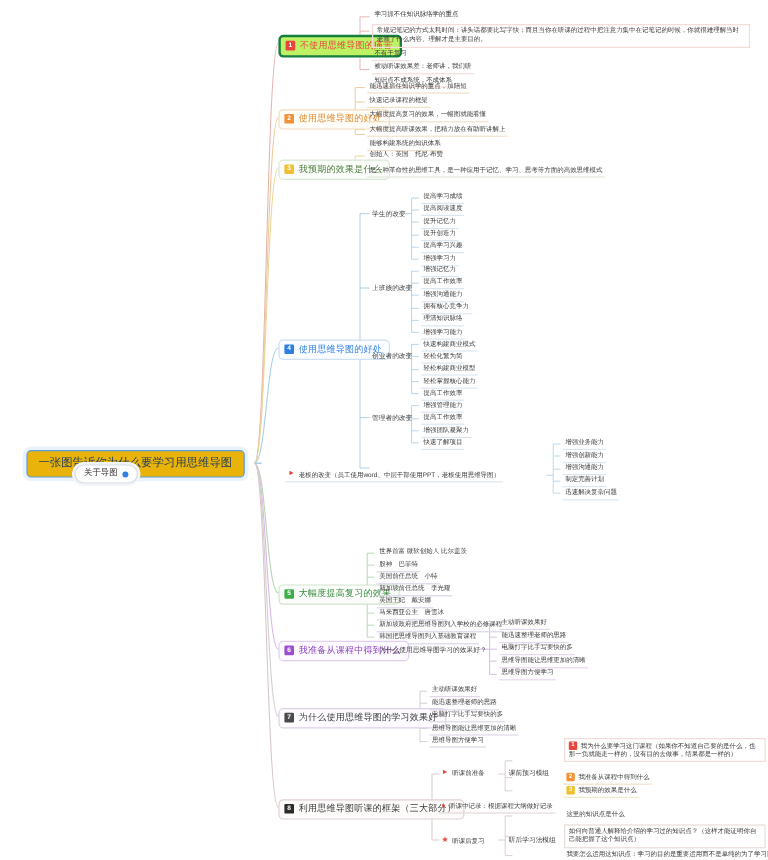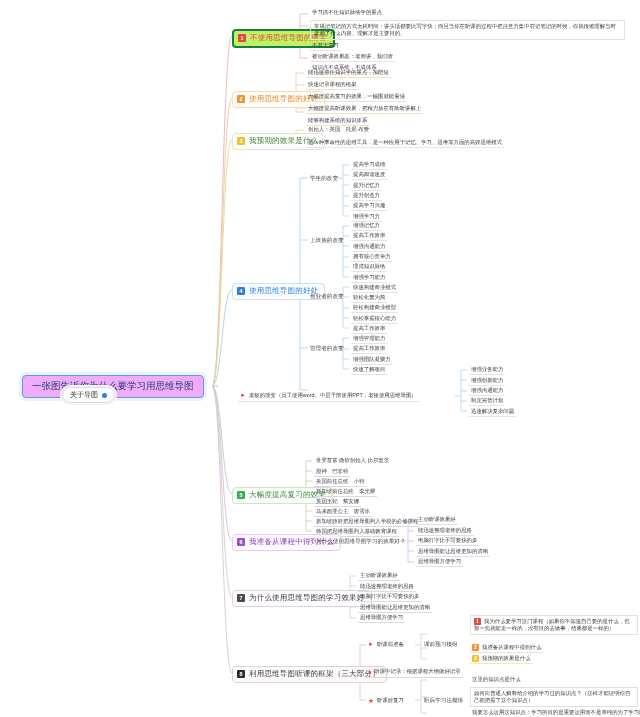--- a/index.html
+++ b/index.html
@@ -17,21 +17,21 @@
   .node {
     position: absolute;
     display: flex;
     align-items: center;
     white-space: nowrap;
     line-height: 1.15;
   }
 
   
   .root {
-    background: #f0abfc;
+    background: #eab308;
     border: 1px solid #5a9de0;
     border-radius: 4px;
     color: #1b3a5c;
     font-size: 9.5px;
     padding: 5px 9px;
     box-shadow: 0 0 0 3px #eaf3fc;
     justify-content: center;
   }
   .sub-root {
     background: #fdfdfd;

